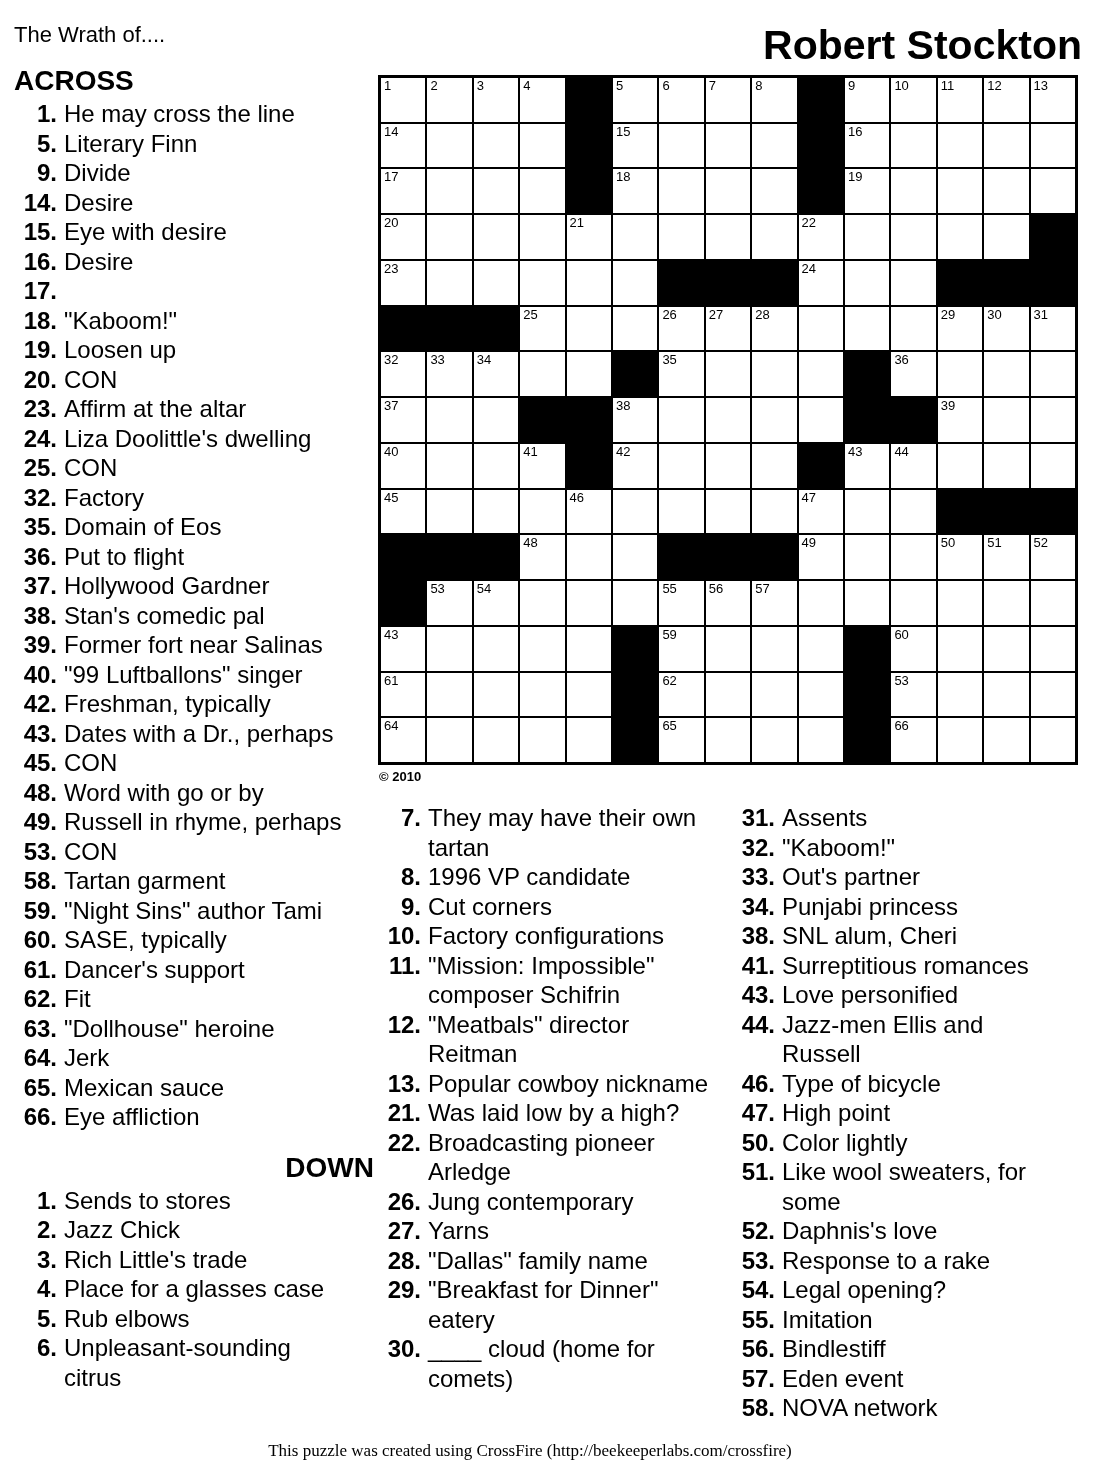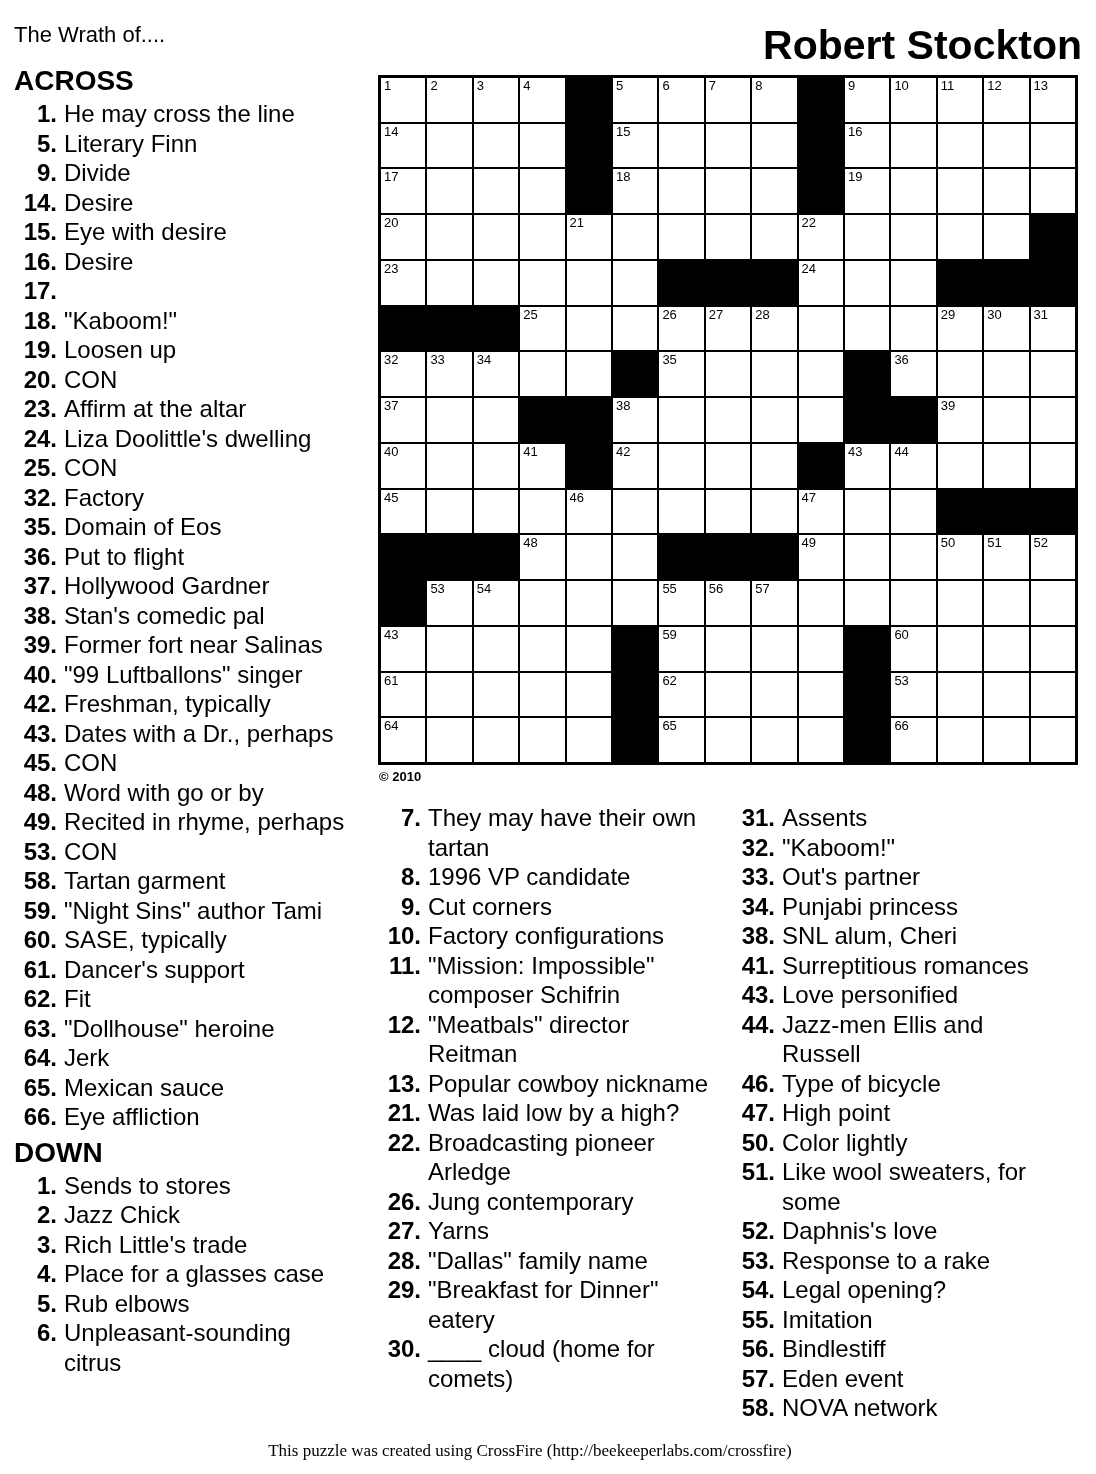--- a/index.html
+++ b/index.html
@@ -1,21 +1,21 @@
 <!DOCTYPE html>
 <html><head>
 <meta charset="utf-8">
 <style>
   html,body{margin:0;padding:0;background:#fff;}
   body{width:1096px;height:1474px;position:relative;font-family:"Liberation Sans",sans-serif;color:#000;overflow:hidden;}
   .title{position:absolute;left:14px;top:22px;font-size:22px;font-weight:normal;letter-spacing:0;}
   .author{position:absolute;right:14px;top:22px;font-size:41px;font-weight:bold;}
   .left-col{position:absolute;left:14px;top:66px;width:360px;}
   .heading{font-size:28px;font-weight:bold;margin:0 0 3px 0;line-height:30px;}
-  .down-heading{margin-top:6px;}
+  .down-heading{margin-top:21px;text-align:right;}
   .clue{display:flex;font-size:24px;line-height:29.5px;}
   .cnum{width:43px;min-width:43px;text-align:right;font-weight:bold;margin-right:7px;}
   .narrow .cnum{width:38px;min-width:38px;}
   .ctext{flex:1;white-space:pre-line;}
   .grid{position:absolute;left:378px;top:75px;width:700px;height:690px;display:grid;
         grid-template-columns:repeat(15,1fr);grid-template-rows:repeat(15,1fr);
         border:2px solid #000;box-sizing:border-box;background:#fff;}
   .cell{border:1px solid #000;position:relative;background:#fff;box-sizing:border-box;}
   .cell.black{background:#000;}
   .cellnum{position:absolute;top:1px;left:3px;font-size:13px;line-height:14px;font-weight:normal;}
@@ -125,21 +125,21 @@
       <div class="clue">
         <span class="cnum">45.</span>
         <span class="ctext">CON</span>
       </div>
       <div class="clue">
         <span class="cnum">48.</span>
         <span class="ctext">Word with go or by</span>
       </div>
       <div class="clue">
         <span class="cnum">49.</span>
-        <span class="ctext">Recited in rhyme, perhaps</span>
+        <span class="ctext">Russell in rhyme, perhaps</span>
       </div>
       <div class="clue">
         <span class="cnum">53.</span>
         <span class="ctext">CON</span>
       </div>
       <div class="clue">
         <span class="cnum">58.</span>
         <span class="ctext">Tartan garment</span>
       </div>
       <div class="clue">

